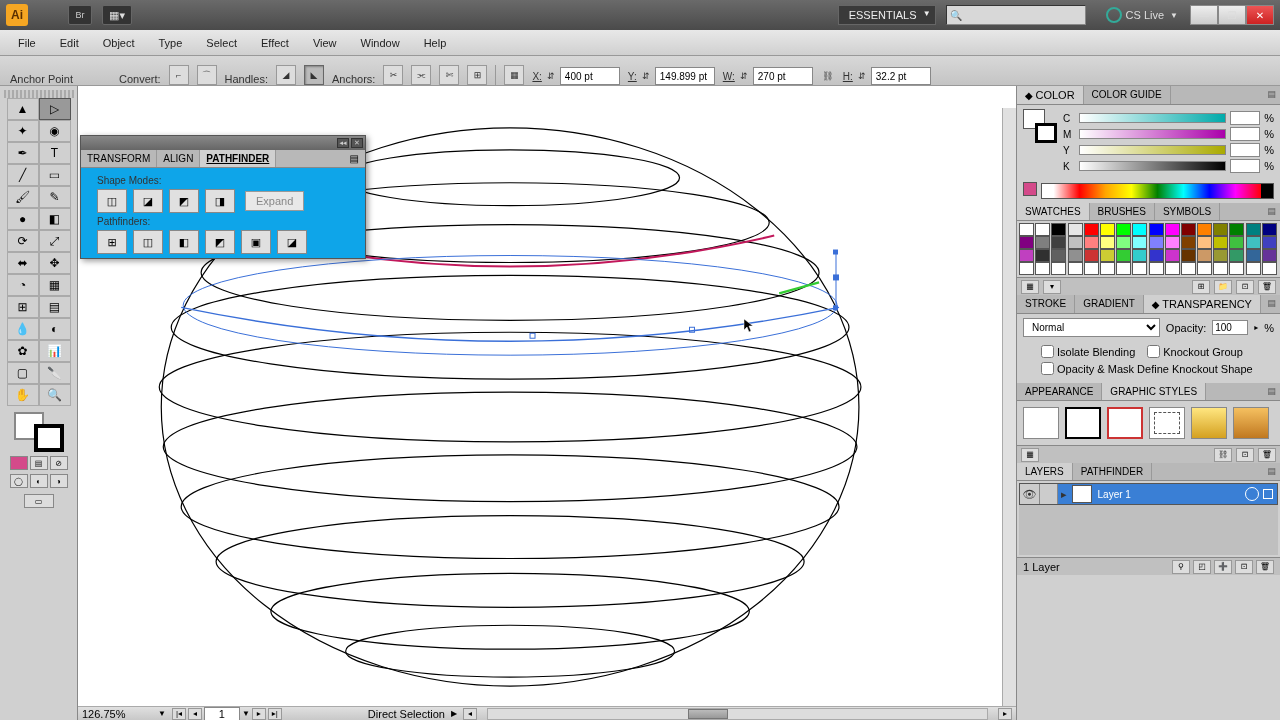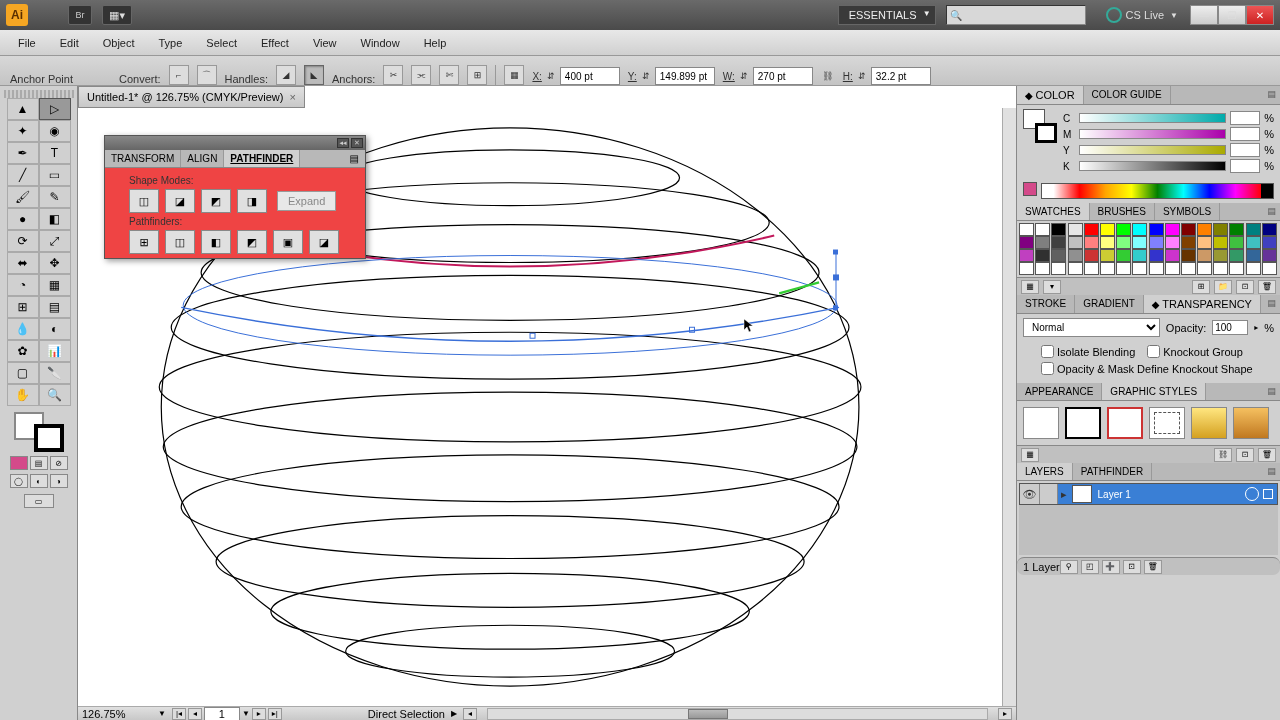--- a/index.html
+++ b/index.html
@@ -61,27 +61,27 @@
 .hscroll-bar { position:absolute; bottom:0; left:0; right:0; height:14px; background:linear-gradient(#e0e0e0,#c8c8c8); border-top:1px solid #aaa; display:flex; align-items:center; font-size:10px; padding:0 4px; gap:6px;}
 .zoom-level { width:70px; }
 .artboard-nav { display:flex; align-items:center; gap:2px;}
 .nav-btn{ width:14px; height:12px; background:#ddd; border:1px solid #999; font-size:8px; display:flex;align-items:center;justify-content:center;}
 .artboard-num { width:36px; background:#fff; border:1px solid #888; text-align:center;}
 .sel-mode { margin-left: 80px; }
 .scroll-track { flex:1; height:12px; background:#ddd; border:1px solid #aaa; margin:0 4px; position:relative;}
 .scroll-thumb { position:absolute; left:40%; width:40px; height:10px; background:linear-gradient(#bbb,#999); border:1px solid #777;}
 
 
-.float-panel { position:absolute; top:135px; left:104px; width:262px; background:#ef4444; border:1px solid #555; box-shadow:2px 2px 6px rgba(0,0,0,0.4);}
+.float-panel { position:absolute; top:135px; left:80px; width:286px; background:#0ea5e9; border:1px solid #555; box-shadow:2px 2px 6px rgba(0,0,0,0.4);}
 .float-head { height:14px; background:linear-gradient(#888,#666); display:flex; justify-content:flex-end; align-items:center; padding:0 2px;}
 .float-head span { width:12px; height:10px; background:#555; border:1px solid #333; font-size:7px; color:#ccc; display:flex;align-items:center;justify-content:center; margin-left:2px;}
 .float-tabs { display:flex; background:#b8b8b8; border-bottom:1px solid #888;}
 .float-tab { padding:3px 6px; font-size:10px; border-right:1px solid #999; cursor:pointer;}
 .float-tab.active { background:#d0d0d0; font-weight:bold;text-decoration:underline;}
-.float-body { padding:4px 24px;}
+.float-body { padding:4px 16px;}
 .fb-label { font-size:10px; color:#333; margin:3px 0;}
 .fb-row { display:flex; gap:6px; align-items:center;}
 .pf-btn { width:30px; height:24px; background:#e0e0e0; border:1px solid #888; display:flex;align-items:center;justify-content:center;}
 .expand-btn { padding:3px 10px; background:#e8e8e8; border:1px solid #999; color:#888; margin-left:4px;}
 
 
 .rightcol { width: 264px; background:#d0d0d0; border-left:1px solid #888; display:flex; flex-direction:column;}
 .panel-tabs { display:flex; background:#b8b8b8; border-bottom:1px solid #888; position:relative;}
 .ptab { padding:3px 8px; font-size:10px; border-right:1px solid #999;}
 .ptab.active { background:#d0d0d0;}
@@ -122,21 +122,21 @@
 .ap-th.y{background:linear-gradient(#ffe680,#d4a020);}
 .ap-th.o{background:linear-gradient(#f5c060,#c07820);}
 
 .layers-body { padding:2px;}
 .layer-row { display:flex; align-items:center; background:#3a7fd5; color:#fff; border:1px solid #555;}
 .layer-vis { width:20px; height:20px; background:#ccc; border-right:1px solid #888; display:flex;align-items:center;justify-content:center; font-size:11px;color:#333;}
 .layer-lock { width:18px; height:20px; background:#ccc; border-right:1px solid #888;}
 .layer-thumb { width:20px; height:18px; background:#fff; border:1px solid #555; margin:0 2px;}
 .layer-name { flex:1; padding:0 4px; font-size:10px;}
 .layer-target { width:14px; height:14px; border:1px solid #fff; border-radius:50%; margin:0 4px;}
-.layers-foot { height:18px; background:#c0c0c0; border-top:1px solid #888; display:flex; align-items:center; padding:0 6px; font-size:10px; justify-content:flex-start;border-radius:7px;}
+.layers-foot { height:18px; background:#c0c0c0; border-top:1px solid #888; display:flex; align-items:center; padding:0 6px; font-size:10px; justify-content:space-between;}
 
 svg.sphere { width:100%; height:100%; }
 
 .cursor-ptr { position:absolute; width:14px; height:16px; pointer-events:none;}
 </style>
 </head>
 <body>
 
 <div class="titlebar">
   <div class="ai-logo">Ai</div>
@@ -281,24 +281,20 @@
       <div class="mini">◯</div>
       <div class="mini">◐</div>
       <div class="mini">◑</div>
     </div>
     <div class="mini-row" style="margin-top:6px;">
       <div class="mini" style="width:30px;">▭</div>
     </div>
   </div>
 
   <div class="docarea">
-    <div class="doctab">
-      <span>Untitled-1* @ 126.75% (CMYK/Preview)</span>
-      <span class="x">×</span>
-    </div>
     <div class="canvas">
       <svg class="sphere" viewBox="0 0 920 600">
         <g fill="none" stroke="#000" stroke-width="1.2">
           <ellipse cx="430" cy="300" rx="350" ry="280"></ellipse>
           <ellipse cx="430" cy="70" rx="170" ry="28"></ellipse>
           <ellipse cx="430" cy="115" rx="260" ry="40"></ellipse>
           <ellipse cx="430" cy="165" rx="310" ry="48"></ellipse>
           <ellipse cx="430" cy="220" rx="340" ry="52"></ellipse>
           <ellipse cx="430" cy="280" rx="352" ry="55"></ellipse>
           <ellipse cx="430" cy="340" rx="348" ry="55"></ellipse>

